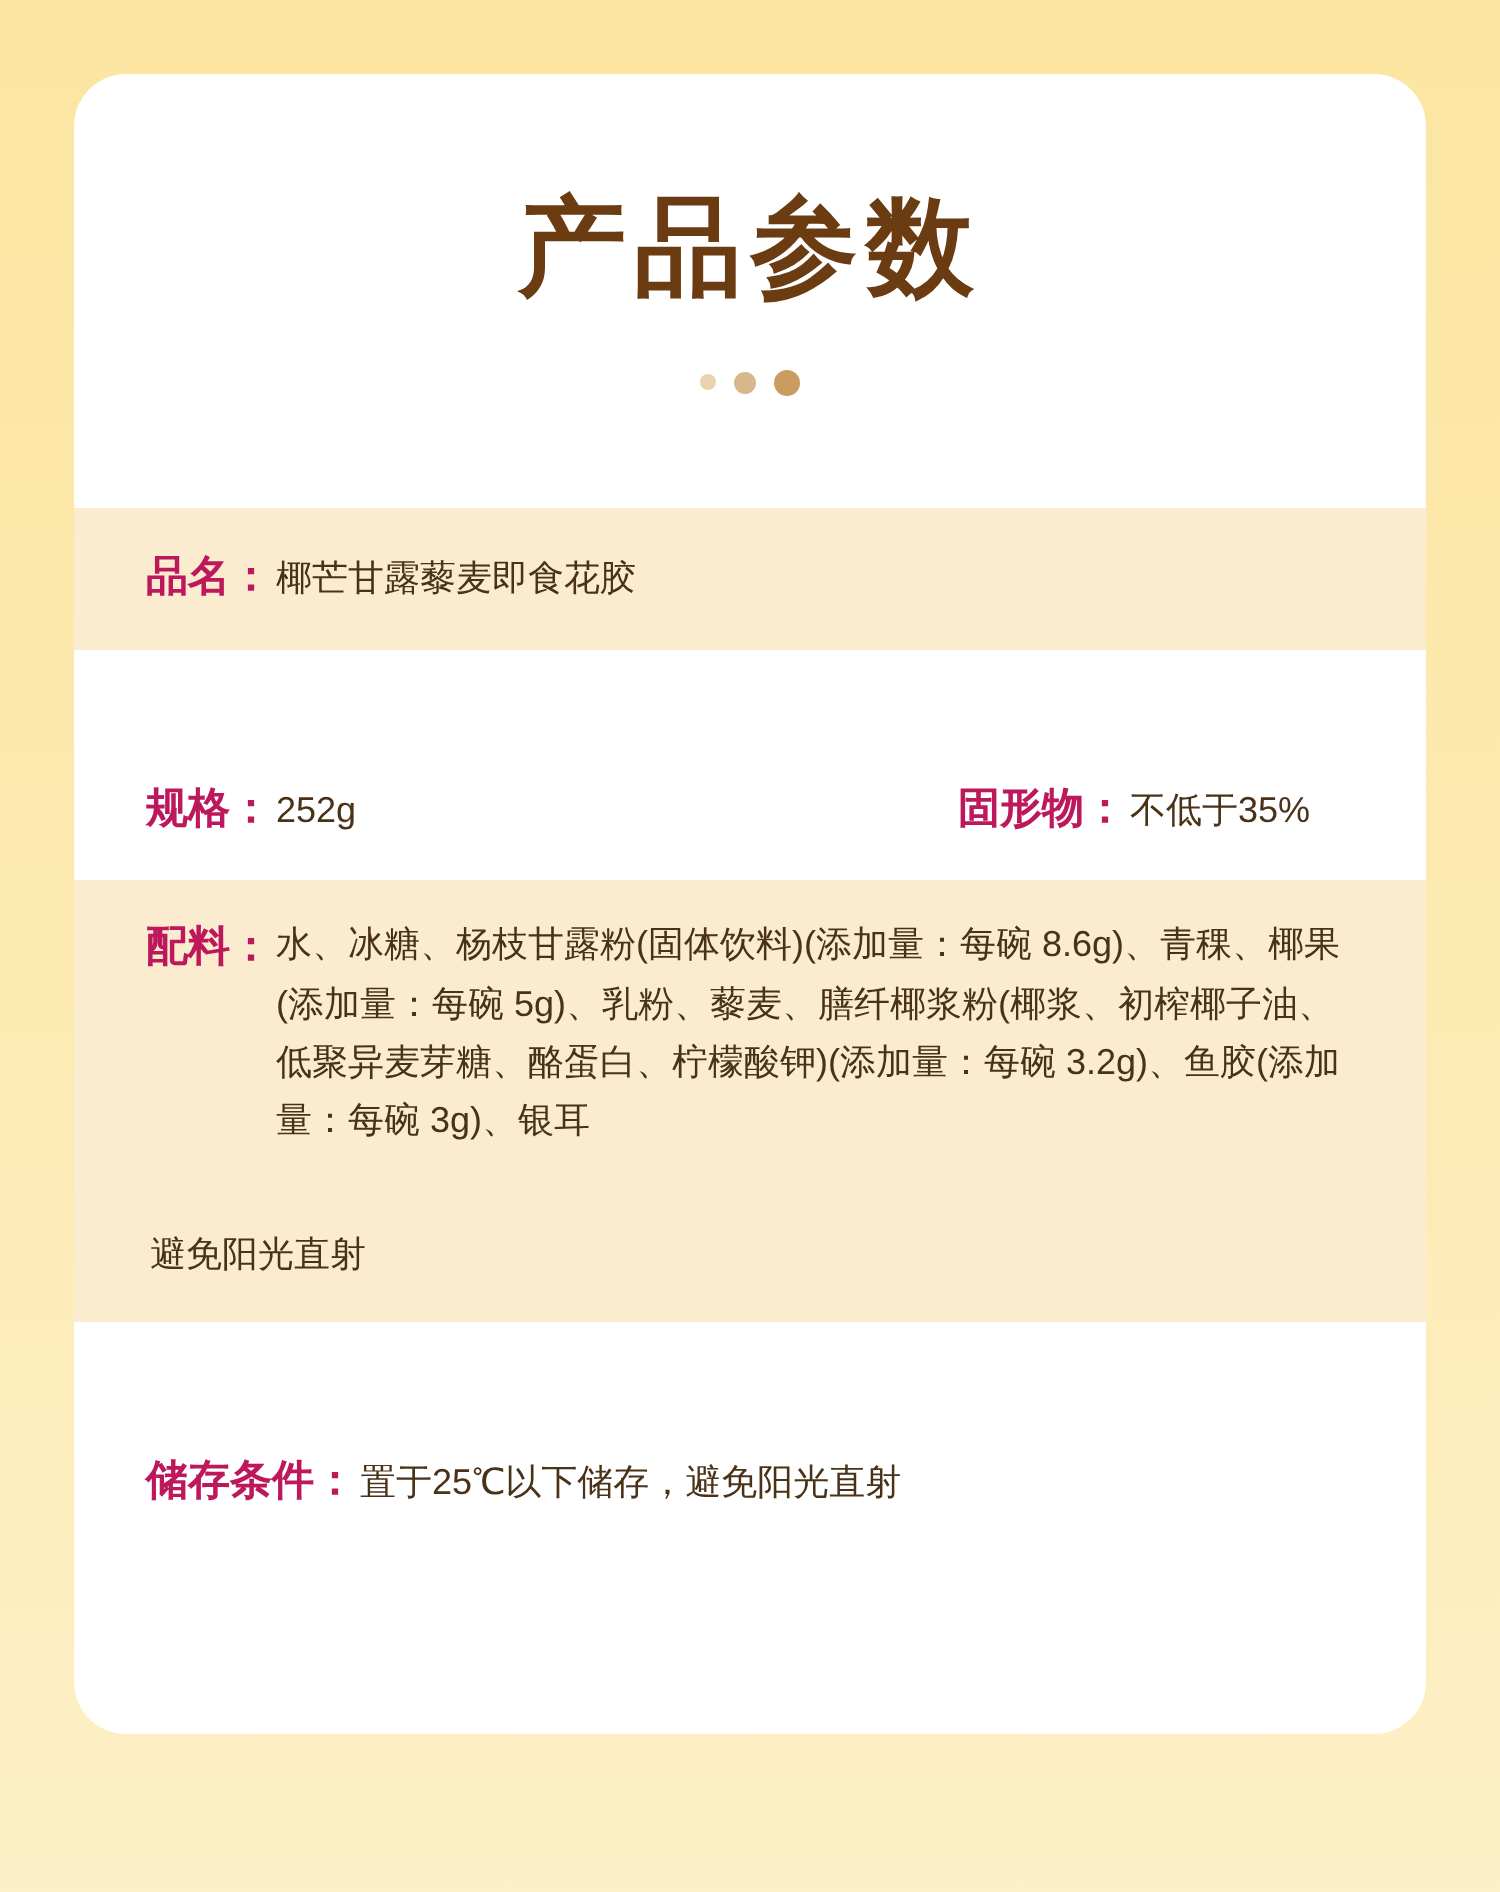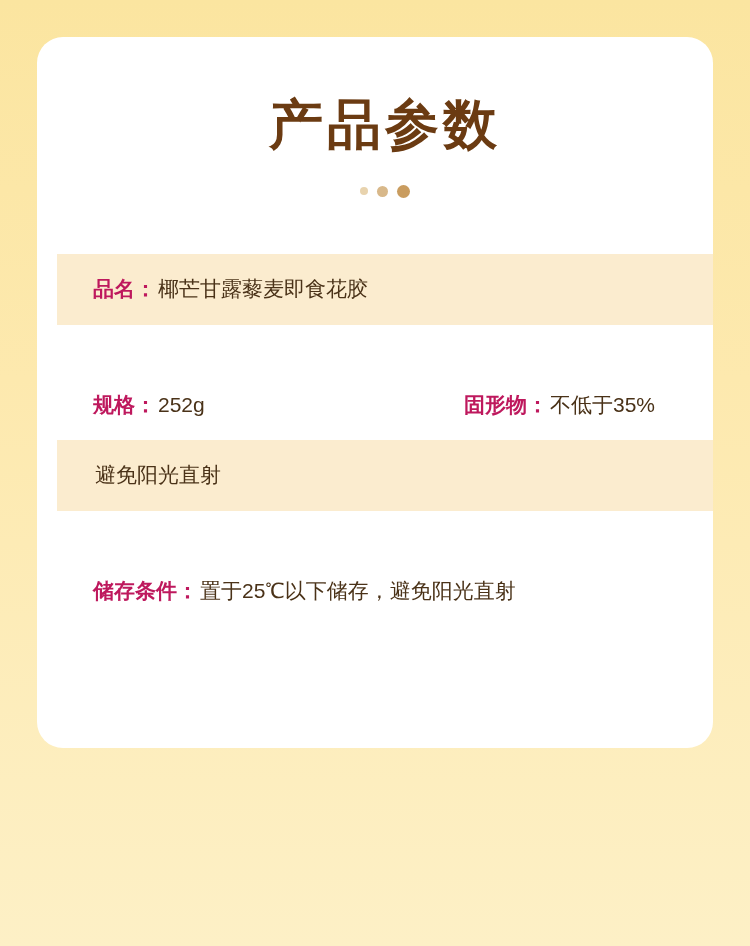--- a/index.html
+++ b/index.html
@@ -18,26 +18,25 @@
     width: 750px;
     height: 946px;
     background: linear-gradient(180deg, #fbe5a0 0%, #fde9ae 40%, #fdf0c6 100%);
     box-sizing: border-box;
   }
   .card {
     position: absolute;
     left: 37px;
     top: 37px;
     width: 676px;
-    height: 711px;
+    height: 830px;
     background: #ffffff;
     border-radius: 26px;
     box-sizing: border-box;
     overflow: hidden;
-    padding-left: 20px;
   }
   .title-block {
     padding-top: 58px;
     text-align: center;
   }
   .title {
     font-size: 54px;
     font-weight: bold;
     color: #6b3b12;
     letter-spacing: 4px;
@@ -82,21 +81,21 @@
     align-items: baseline;
   }
   .label {
     font-weight: bold;
     color: #be185d;
     white-space: nowrap;
     font-size: 21px;
   }
   .value {
     color: #4a3218;
-    font-size: 21px;
+    font-size: 18px;
     margin-left: 2px;
   }
   .two-col {
     display: flex;
     align-items: baseline;
     justify-content: space-between;
   }
   .col {
     display: flex;
     align-items: baseline;
@@ -152,20 +151,26 @@
             <span class="label">规格：</span>
             <span class="value">252g</span>
           </div>
           <div class="col right">
             <span class="label">固形物：</span>
             <span class="value">不低于35%</span>
           </div>
         </div>
       </div>
 
+      <div class="row shaded ing">
+        <div class="ingredients">
+          <span class="label">配料：</span>
+          <span class="value">水、冰糖、杨枝甘露粉(固体饮料)(添加量：每碗 8.6g)、青稞、椰果(添加量：每碗 5g)、乳粉、藜麦、膳纤椰浆粉(椰浆、初榨椰子油、低聚异麦芽糖、酪蛋白、柠檬酸钾)(添加量：每碗 3.2g)、鱼胶(添加量：每碗 3g)、银耳</span>
+        </div>
+      </div>
 
 
       <div class="row shaded single">
         <div class="row-line">
           <span class="value">避免阳光直射</span>
         </div>
       </div>
 
       <div class="row plain single">
         <div class="row-line">

